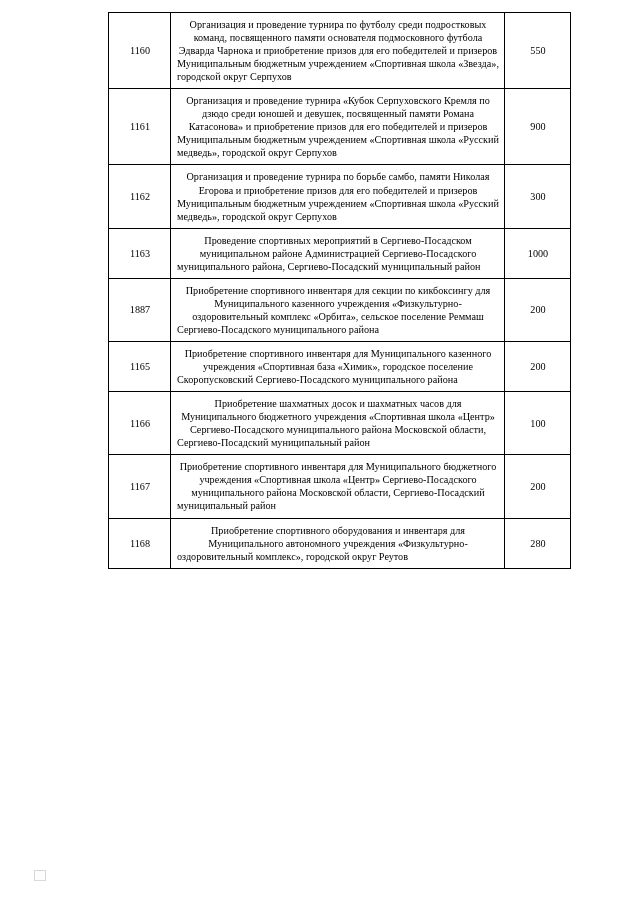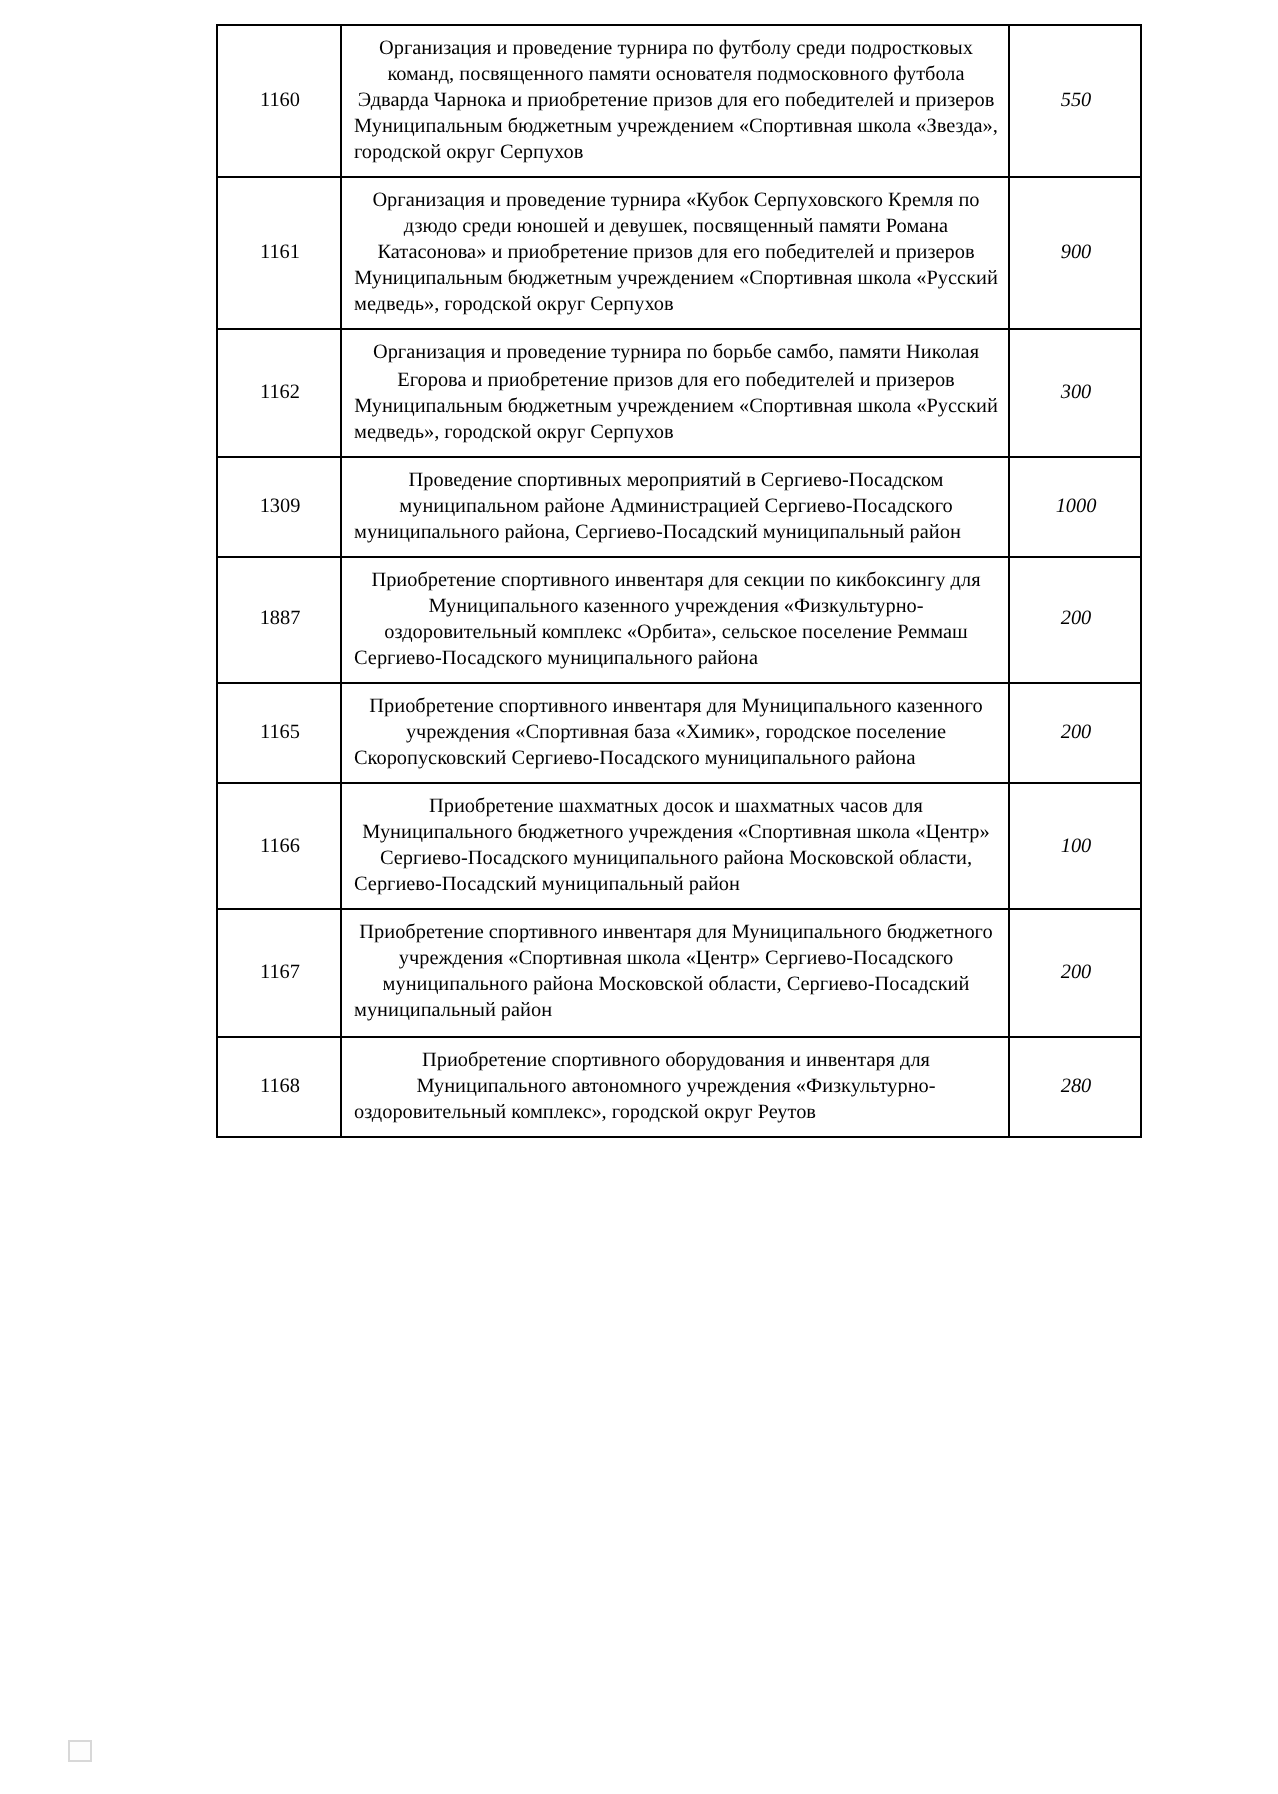--- a/index.html
+++ b/index.html
@@ -55,21 +55,20 @@
     text-align: justify;
     text-align-last: left;
     hyphens: none;
     margin-left: 44px;
   }
   td.col-amt {
     width: 54px;
     text-align: center;
     font-size: 11px;
     vertical-align: middle;
-    font-style: italic;
   }
   .footer-mark {
     position: absolute;
     left: 34px;
     bottom: 28px;
     width: 10px;
     height: 9px;
     border: 1px solid #d8d8d8;
     background: #fdfdfd;
   }
@@ -92,21 +91,21 @@
           <td class="col-num">1161</td>
           <td class="col-text">Организация и проведение турнира «Кубок Серпуховского Кремля по дзюдо среди юношей и девушек, посвященный памяти Романа Катасонова» и приобретение призов для его победителей и призеров Муниципальным бюджетным учреждением «Спортивная школа «Русский медведь», городской округ Серпухов</td>
           <td class="col-amt">900</td>
         </tr>
         <tr>
           <td class="col-num">1162</td>
           <td class="col-text">Организация и проведение турнира по борьбе самбо, памяти Николая Егорова и приобретение призов для его победителей и призеров Муниципальным бюджетным учреждением «Спортивная школа «Русский медведь», городской округ Серпухов</td>
           <td class="col-amt">300</td>
         </tr>
         <tr>
-          <td class="col-num">1309</td>
+          <td class="col-num">1163</td>
           <td class="col-text">Проведение спортивных мероприятий в Сергиево-Посадском муниципальном районе Администрацией Сергиево-Посадского муниципального района, Сергиево-Посадский муниципальный район</td>
           <td class="col-amt">1000</td>
         </tr>
         <tr>
           <td class="col-num">1887</td>
           <td class="col-text">Приобретение спортивного инвентаря для секции по кикбоксингу для Муниципального казенного учреждения «Физкультурно-оздоровительный комплекс «Орбита», сельское поселение Реммаш Сергиево-Посадского муниципального района</td>
           <td class="col-amt">200</td>
         </tr>
         <tr>
           <td class="col-num">1165</td>

